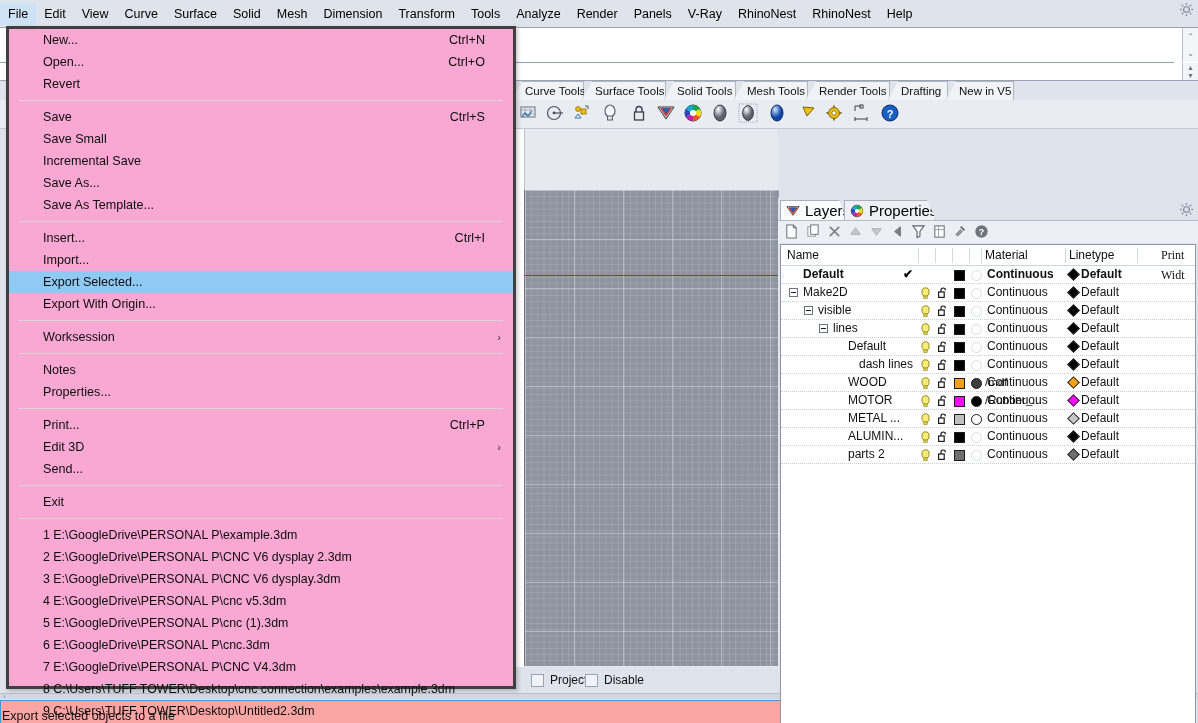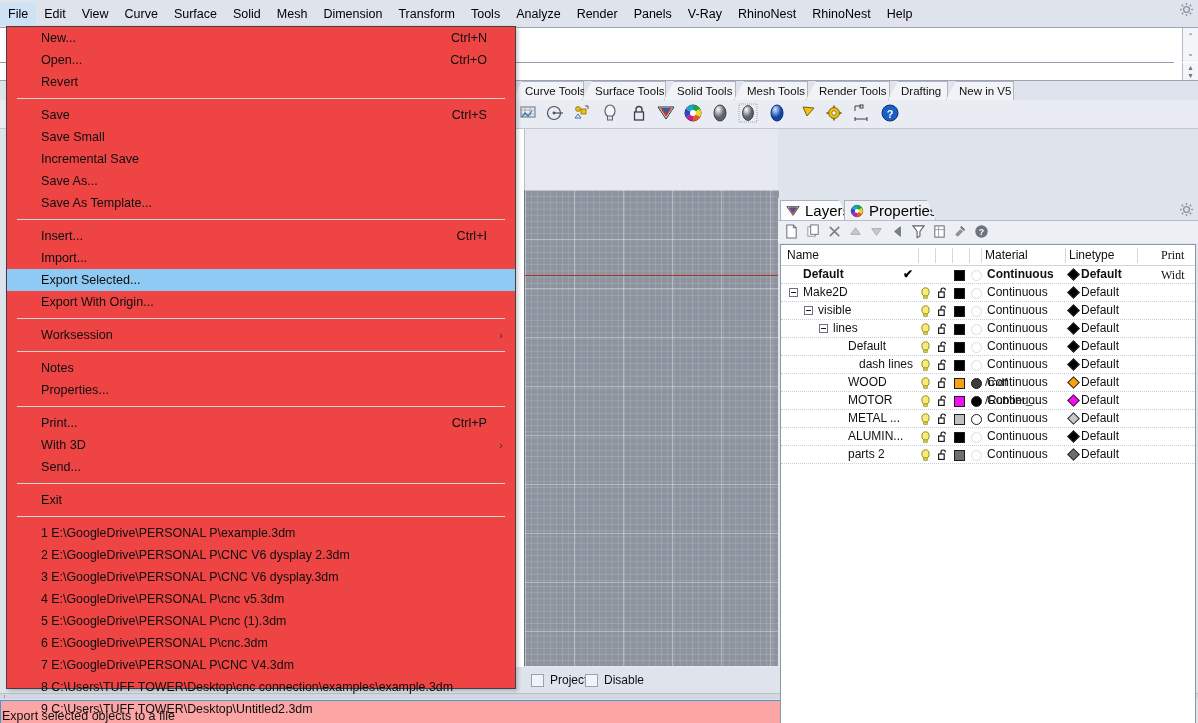--- a/index.html
+++ b/index.html
@@ -95,21 +95,21 @@
     background:#fca5a5;border:1px solid #3e9bd8;box-sizing:border-box;
     display:flex;align-items:center;padding-left:1px;font-size:12.5px;color:#111;
   }
   #statusgrip{position:absolute;left:0;top:694px;width:1198px;height:5px;background:#d2d7e2;}
   #statusgrip:after{content:"";position:absolute;left:4px;top:1px;width:2px;height:3px;
     background:repeating-linear-gradient(to right,#9aa2b0 0 1px,transparent 1px 2px);}
 
   
   #filemenu{
     position:absolute;left:6px;top:26px;width:510px;height:663px;
-    background:#ef4444;border:1px solid #404040;
+    background:#f9a8d4;border:3px solid #404040;
     box-sizing:border-box;
     box-shadow:2px 2px 4px rgba(0,0,0,.22);
     z-index:50;
   }
   .mrow{
     position:relative;height:22px;line-height:22px;
     padding-left:34px;padding-right:12px;
     font-size:12.6px;color:#0d0d0d;white-space:nowrap;cursor:default;
   }
   .mrow.hi{background:#8fcaf4;}
@@ -707,21 +707,21 @@
     <div class="mrow"><span>Import...</span></div>
     <div class="mrow hi"><span>Export Selected...</span></div>
     <div class="mrow"><span>Export With Origin...</span></div>
     <div class="msep"></div>
     <div class="mrow"><span>Worksession</span><span class="arrow">›</span></div>
     <div class="msep"></div>
     <div class="mrow"><span>Notes</span></div>
     <div class="mrow"><span>Properties...</span></div>
     <div class="msep"></div>
     <div class="mrow"><span>Print...</span><span class="sc">Ctrl+P</span></div>
-    <div class="mrow"><span>With 3D</span><span class="arrow">›</span></div>
+    <div class="mrow"><span>Edit 3D</span><span class="arrow">›</span></div>
     <div class="mrow"><span>Send...</span></div>
     <div class="msep"></div>
     <div class="mrow"><span>Exit</span></div>
     <div class="msep"></div>
     <div class="mrecent">1 E:\GoogleDrive\PERSONAL P\example.3dm</div>
     <div class="mrecent">2 E:\GoogleDrive\PERSONAL P\CNC V6 dysplay 2.3dm</div>
     <div class="mrecent">3 E:\GoogleDrive\PERSONAL P\CNC V6 dysplay.3dm</div>
     <div class="mrecent">4 E:\GoogleDrive\PERSONAL P\cnc v5.3dm</div>
     <div class="mrecent">5 E:\GoogleDrive\PERSONAL P\cnc (1).3dm</div>
     <div class="mrecent">6 E:\GoogleDrive\PERSONAL P\cnc.3dm</div>

